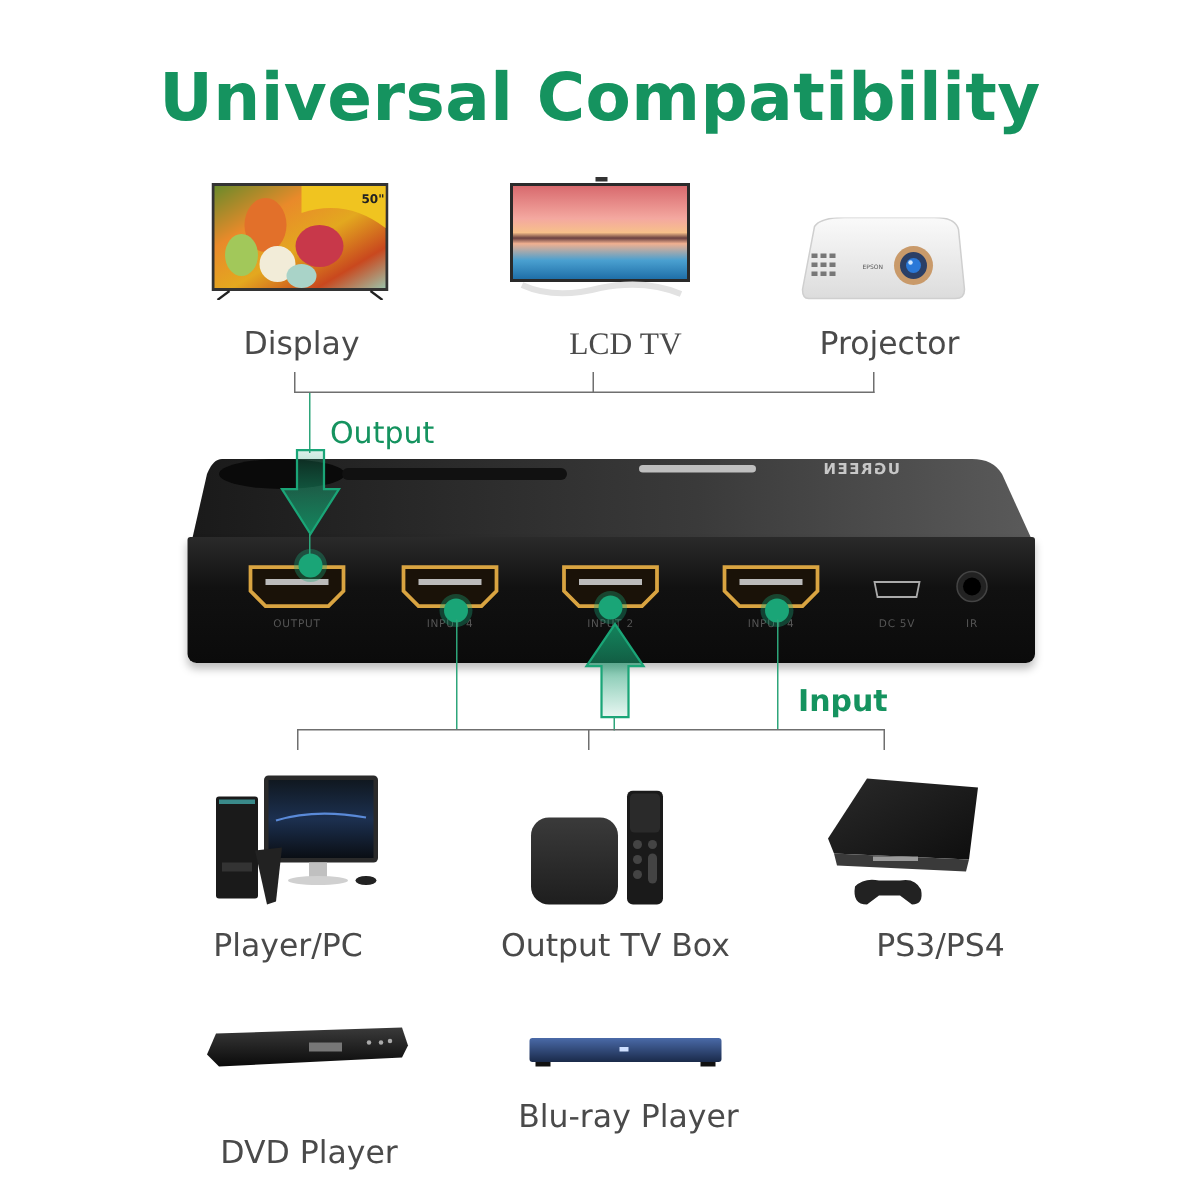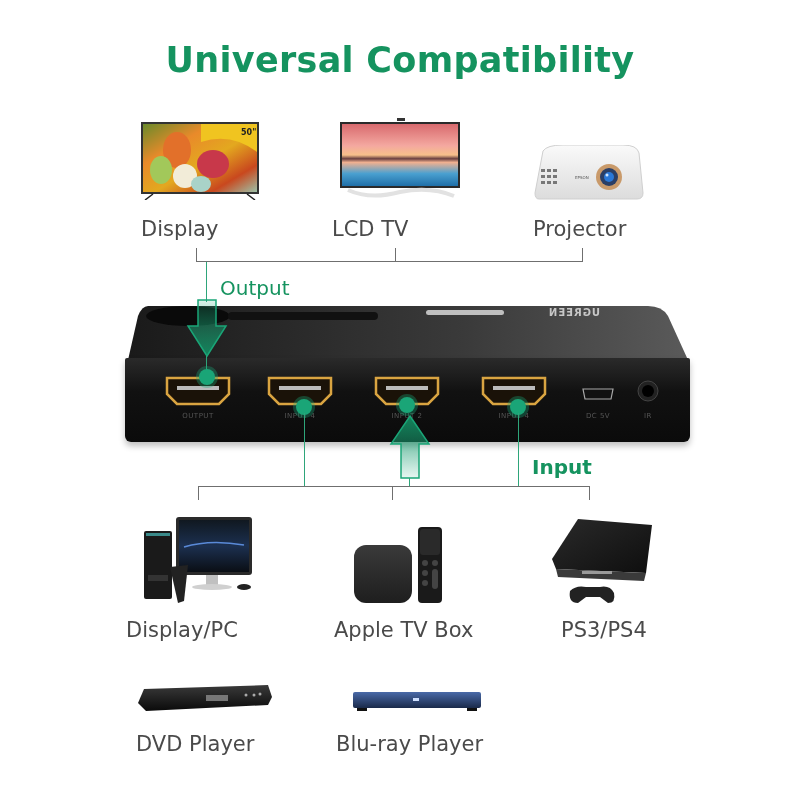--- a/index.html
+++ b/index.html
@@ -3,26 +3,26 @@
 <meta charset="utf-8">
 <style>
   * { box-sizing: border-box; margin: 0; padding: 0; }
   html, body { width: 800px; height: 800px; background: #ffffff; overflow: hidden; }
   body { position: relative; font-family: "Liberation Sans", "DejaVu Sans", sans-serif; }
   .abs { position: absolute; }
 
   .title {
     left: 0; top: 40px; width: 800px; text-align: center;
     font-family: "DejaVu Sans", sans-serif; font-weight: bold;
-    font-size: 35px; color: #15935f; letter-spacing: 0.3px;
+    font-size: 44px; color: #15935f; letter-spacing: 0.3px;
   }
 
   .label {
     font-family: "DejaVu Sans", sans-serif; font-size: 21px; color: #4a4a4a;
-    white-space: nowrap;
+    text-align: center; white-space: nowrap;
   }
   .green-label {
     font-family: "DejaVu Sans", sans-serif; font-size: 20px; color: #15935f; white-space: nowrap;
   }
 
   .line-gray { background: #6f6f6f; }
   .line-green { background: #2ea57a; }
 
   
   .switch-top {
@@ -119,21 +119,21 @@
     </g>
     <text x="42" y="34" font-size="4" fill="#555" font-family="DejaVu Sans, sans-serif">EPSON</text>
     <circle cx="76" cy="32" r="13" fill="#c99a6a"></circle>
     <circle cx="76" cy="32" r="9" fill="#2b3f66"></circle>
     <circle cx="76" cy="32" r="5" fill="#2a78d8"></circle>
     <circle cx="74" cy="30" r="1.5" fill="#cfe6ff"></circle>
   </svg>
 </div>
 
 <div class="abs label" style="left:141px;top:217px;width:120px;">Display</div>
-<div class="abs label" style="left:332px;top:217px;width:120px;">LCD TV</div>
+<div class="abs label" style="left:357px;top:217px;width:120px;font-family:Liberation Serif, serif;">LCD TV</div>
 <div class="abs label" style="left:533px;top:217px;width:120px;">Projector</div>
 
 <div class="abs line-gray" style="left:196px;top:248px;width:1px;height:14px;"></div>
 <div class="abs line-gray" style="left:395px;top:248px;width:1px;height:14px;"></div>
 <div class="abs line-gray" style="left:582px;top:248px;width:1px;height:14px;"></div>
 <div class="abs line-gray" style="left:196px;top:261px;width:387px;height:1px;"></div>
 <div class="abs line-green" style="left:206px;top:262px;width:1px;height:40px;"></div>
 
 <div class="abs green-label" style="left:220px;top:276px;">Output</div>
 
@@ -289,22 +289,22 @@
         <stop offset="1" stop-color="#0e0e0e"></stop>
       </linearGradient>
     </defs>
     <path d="M30 4 L104 10 L98 58 L8 54 L4 44 Z" fill="url(#ps)"></path>
     <path d="M8 54 L98 58 L96 66 L10 62Z" fill="#3a3a3a"></path>
     <rect x="34" y="56" width="30" height="3" fill="#9a9a9a"></rect>
     <path d="M22 76 Q28 70 38 72 L52 72 Q62 70 66 78 Q68 88 60 88 L52 82 L38 82 L30 88 Q20 88 22 76Z" fill="#222"></path>
   </svg>
 </div>
 
-<div class="abs label" style="left:126px;top:618px;width:132px;">Display/PC</div>
-<div class="abs label" style="left:334px;top:618px;width:132px;">Apple TV Box</div>
+<div class="abs label" style="left:126px;top:618px;width:132px;">Player/PC</div>
+<div class="abs label" style="left:334px;top:618px;width:132px;">Output TV Box</div>
 <div class="abs label" style="left:561px;top:618px;width:132px;">PS3/PS4</div>
 
 <div class="device" style="left:136px;top:683px;width:138px;height:32px;">
   <svg width="138" height="32" viewBox="0 0 138 32">
     <defs>
       <linearGradient id="dvd" x1="0" y1="0" x2="0" y2="1">
         <stop offset="0" stop-color="#3a3a3a"></stop>
         <stop offset="1" stop-color="#0a0a0a"></stop>
       </linearGradient>
     </defs>
@@ -324,14 +324,14 @@
         <stop offset="1" stop-color="#1a2a4a"></stop>
       </linearGradient>
     </defs>
     <rect x="2" y="2" width="128" height="16" rx="2" fill="url(#br)"></rect>
     <rect x="6" y="18" width="10" height="3" fill="#111"></rect>
       <rect x="116" y="18" width="10" height="3" fill="#111"></rect>
     <rect x="62" y="8" width="6" height="3" fill="#cfe0ff"></rect>
   </svg>
 </div>
 
-<div class="abs label" style="left:136px;top:732px;width:140px;">DVD Player</div>
+<div class="abs label" style="left:136px;top:756px;width:140px;">DVD Player</div>
 <div class="abs label" style="left:336px;top:732px;width:166px;">Blu-ray Player</div>
 
 </body></html>

